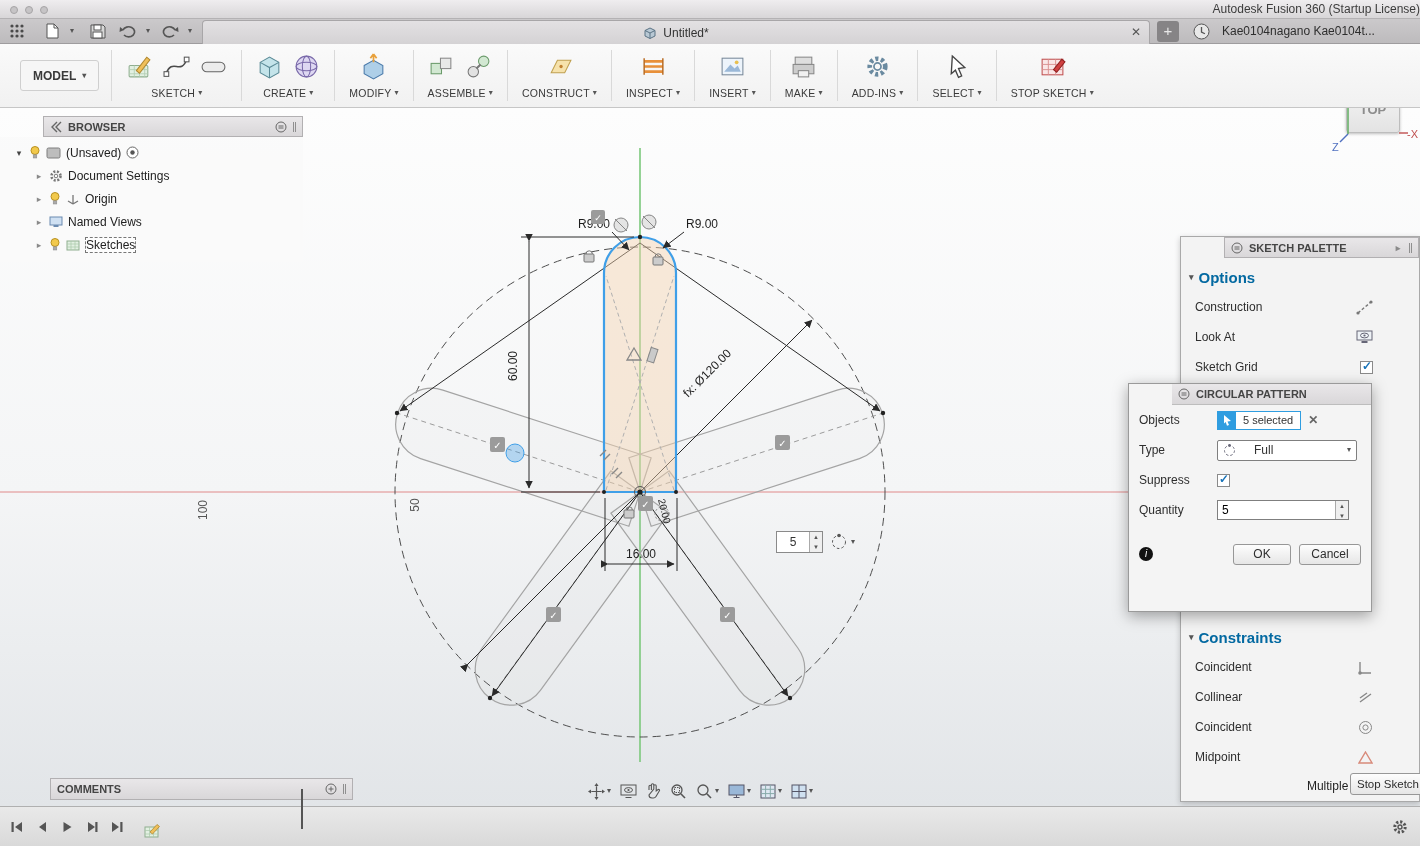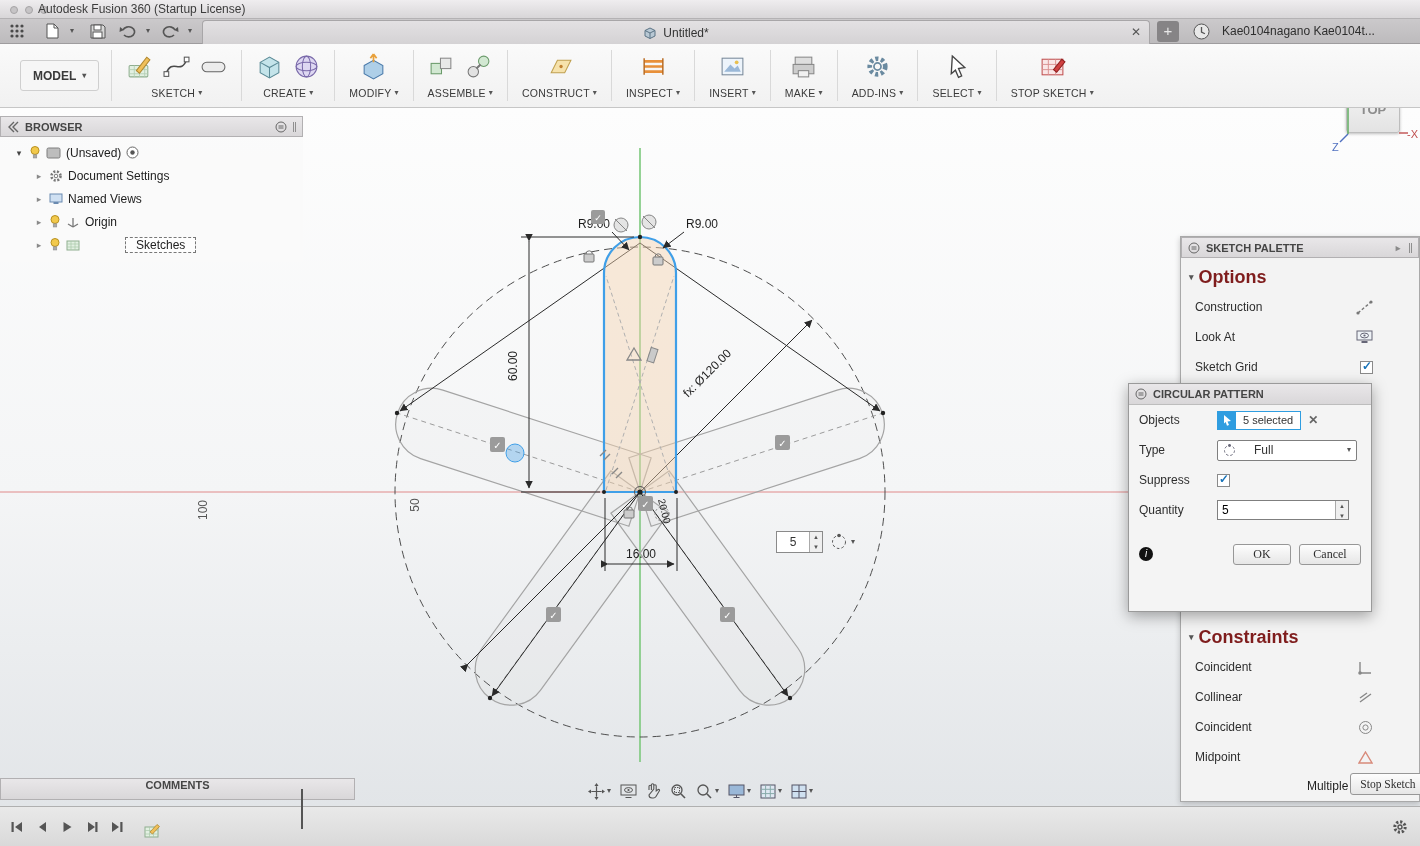--- a/index.html
+++ b/index.html
@@ -3,21 +3,21 @@
 <meta charset="utf-8">
 <style>
   *{box-sizing:border-box;margin:0;padding:0;}
   body{width:1420px;height:846px;position:relative;overflow:hidden;background:#fff;
        font-family:"Liberation Sans",sans-serif;color:#333;font-size:12px;}
   svg{display:block;}
 
   
   #titlebar{position:absolute;left:0;top:0;width:1420px;height:19px;
     background:linear-gradient(#efedef,#d8d6d8);border-bottom:1px solid #b4b2b4;z-index:20;}
-  #titlebar .t-title{position:absolute;left:16px;right:0;top:2px;text-align:left;font-size:12px;color:#3c3c3c;padding-left:22px;}
+  #titlebar .t-title{position:absolute;left:0;right:0;top:2px;text-align:right;font-size:12px;color:#3c3c3c;padding-left:22px;}
   .tl-dots{position:absolute;left:10px;top:6px;display:flex;gap:7px;}
   .tl-dots span{width:8px;height:8px;border-radius:50%;background:#c6c4c6;border:1px solid #a6a4a6;}
 
   
   #tabbar{position:absolute;left:0;top:19px;width:1420px;height:25px;
     background:linear-gradient(#cbc9cb,#bdbbbd);border-bottom:1px solid #9e9c9e;z-index:20;}
   .tb-ic{position:absolute;top:3px;width:20px;height:18px;display:flex;align-items:center;justify-content:center;cursor:pointer;}
   .caret{font-size:8px;color:#555;line-height:1;}
   .caret::after{content:"▾";}
   #doc-tab{position:absolute;left:202px;top:1px;width:948px;height:24px;
@@ -51,40 +51,40 @@
   .spin-box{display:flex;border:1px solid #8a8a8a;background:#fff;height:22px;}
   .spin-val{width:32px;text-align:center;line-height:20px;font-size:12px;}
   .spin-arrows{width:13px;border-left:1px solid #aaa;display:flex;flex-direction:column;background:#efefef;}
   .spin-arrows span{flex:1;font-size:6px;color:#555;text-align:center;line-height:10px;cursor:pointer;}
   .spin-up::after{content:"▲";} .spin-dn::after{content:"▼";}
   #pattern-mini-btn{display:flex;align-items:center;gap:3px;cursor:pointer;}
 
   
   #browser{position:absolute;left:0;top:116px;width:303px;z-index:5;}
   .panel-head{height:21px;background:linear-gradient(#e9e7e9,#d9d7d9);border:1px solid #b2b0b2;
-    display:flex;align-items:center;font-size:11px;font-weight:bold;color:#454545;padding:0 6px;gap:6px;}
+    display:flex;align-items:center;font-size:11px;font-weight:bold;color:#454545;padding:0 6px;gap:6px;margin-left:43px;}
   .panel-head .ph-spacer{flex:1;}
   .grip{width:3px;height:10px;border-left:1px solid #8f8f8f;border-right:1px solid #8f8f8f;}
   #browser-tree{background:rgba(250,250,250,.75);padding:4px 0 6px;}
   .b-row{display:flex;align-items:center;gap:5px;height:23px;font-size:12px;color:#222;cursor:pointer;}
   .disc{font-size:9px;color:#444;width:10px;text-align:center;}
   .disc-open::after{content:"▾";}
   .disc-closed{color:#8a8a8a;} .disc-closed::after{content:"▸";}
-  .sketches-label{border:1px dashed #777;padding:0 10px;background:rgba(255,255,255,.65);margin-left:40px;}
+  .sketches-label{border:1px dashed #777;padding:0 0;background:rgba(255,255,255,.65);}
 
   
   #viewcube{position:absolute;left:1328px;top:62px;width:92px;height:92px;z-index:5;}
   #vc-face{position:absolute;left:18px;top:23px;width:54px;height:48px;border:1px solid #bdbdbd;border-radius:3px;
     background:linear-gradient(#f6f6f6,#e3e3e3);box-shadow:0 1px 3px rgba(0,0,0,.25);
     display:flex;align-items:center;justify-content:center;font-size:13px;font-weight:bold;color:#8d8d8d;cursor:pointer;}
 
   
   #palette{position:absolute;left:1180px;top:236px;width:240px;height:566px;background:#f3f3f3;
     border:1px solid #a9a9a9;box-shadow:0 2px 6px rgba(0,0,0,.2);z-index:6;}
-  .sec-head{display:flex;align-items:center;gap:5px;height:24px;padding:0 8px;font-size:18px;font-weight:bold;color:#7f1d1d;}
+  .sec-head{display:flex;align-items:center;gap:5px;height:24px;padding:0 8px;font-size:15px;font-weight:bold;color:#0369a1;}
   .sec-head .caret{font-size:9px;}
   .p-row{position:absolute;left:0;width:238px;height:28px;display:flex;align-items:center;
     padding:0 14px;font-size:12px;color:#2e2e2e;cursor:pointer;}
   .p-row .row-ic{margin-left:auto;margin-right:32px;}
   .checkbox{width:13px;height:13px;border:1px solid #8a8a8a;background:#fff;position:relative;display:inline-block;}
   .checkbox.checked::after{content:"✓";position:absolute;left:1px;top:-3px;font-size:12px;color:#1873b8;font-weight:bold;}
   #palette-status{position:absolute;right:14px;bottom:8px;font-size:12px;color:#1e1e1e;}
 
   
   #dialog{position:absolute;left:1128px;top:383px;width:244px;height:229px;background:#f4f4f4;
@@ -101,26 +101,26 @@
   .select-box{display:flex;align-items:center;gap:18px;width:140px;height:21px;background:#fff;
     border:1px solid #7f7f7f;border-radius:2px;padding:0 5px;cursor:pointer;}
   .select-box .sb-txt{flex:1;font-size:12px;}
   .input-box{display:flex;width:132px;height:20px;background:#fff;border:1px solid #7f7f7f;}
   .input-box input{flex:1;border:none;outline:none;font-size:12px;padding:0 4px;font-family:inherit;width:100px;background:transparent;}
   .d-footer{display:flex;align-items:center;height:30px;padding:0 10px;margin-top:14px;}
   .info-ic{width:14px;height:14px;border-radius:50%;background:#111;color:#fff;font-size:10px;font-style:italic;
     text-align:center;line-height:14px;cursor:pointer;}
   .info-ic::after{content:"i";}
   .btn{height:21px;border:1px solid #979797;border-radius:3px;background:linear-gradient(#fdfdfd,#e6e6e6);
-    font-size:12px;color:#2e2e2e;display:flex;align-items:center;justify-content:center;cursor:pointer;font-family:Liberation Serif, serif;}
+    font-size:12px;color:#2e2e2e;display:flex;align-items:center;justify-content:center;cursor:pointer;}
   #btn-ok{width:58px;margin-left:auto;} #btn-cancel{width:62px;margin-left:8px;}
 
   
   #stop-sketch{position:absolute;left:1350px;top:773px;width:76px;height:22px;z-index:9;font-size:11.5px;}
-  #comments{position:absolute;left:0;top:778px;width:355px;height:22px;z-index:5;flex-direction:column;}
+  #comments{position:absolute;left:7px;top:778px;width:303px;height:22px;z-index:5;}
   #navbar{position:absolute;left:588px;top:780px;height:22px;display:flex;align-items:center;gap:9px;z-index:5;}
   .nav-it{display:flex;align-items:center;gap:2px;cursor:pointer;}
 
   
   #timeline{position:absolute;left:0;top:806px;width:1420px;height:40px;
     background:linear-gradient(#e9e9e9,#d9d9d9);border-top:1px solid #b0b0b0;z-index:10;}
   #transport{position:absolute;left:10px;top:13px;display:flex;gap:11px;align-items:center;}
   #tl-marker-line{position:absolute;left:157px;top:-34px;width:2px;height:40px;background:#555;}
   #tl-gear{position:absolute;right:12px;top:12px;cursor:pointer;}
 
@@ -599,36 +599,36 @@
     <div class="b-row" style="padding-left:34px">
       <span class="disc disc-closed"></span>
       <svg width="14" height="14" viewBox="0 0 14 14">
           <circle cx="7" cy="7" r="4.5" fill="none" stroke="#777" stroke-width="2.6" stroke-dasharray="2 1.6"></circle>
           <circle cx="7" cy="7" r="1.8" fill="none" stroke="#777"></circle>
         </svg>
       <span>Document Settings</span>
     </div>
     <div class="b-row" style="padding-left:34px">
       <span class="disc disc-closed"></span>
+      <svg width="12" height="13" viewBox="0 0 12 13">
+          <circle cx="6" cy="4.5" r="4" fill="#f2c94c" stroke="#b89020"></circle>
+          <rect x="4.2" y="8.8" width="3.6" height="3.2" fill="#aaa" stroke="#888" stroke-width="0.5"></rect>
+        </svg>
+      <svg width="14" height="14" viewBox="0 0 14 14">
+          <path d="M7 12V3M7 12L2 9M7 12l5-3" fill="none" stroke="#777" stroke-width="1.3"></path>
+        </svg>
+      <span>Origin</span>
+    </div>
+    <div class="b-row" style="padding-left:34px">
+      <span class="disc disc-closed"></span>
       <svg width="14" height="12" viewBox="0 0 14 12">
           <rect x="1" y="1" width="12" height="8" fill="#cfe0f2" stroke="#6a8ab0"></rect>
           <rect x="4.5" y="9" width="5" height="2" fill="#6a8ab0"></rect>
         </svg>
       <span>Named Views</span>
-    </div>
-    <div class="b-row" style="padding-left:34px">
-      <span class="disc disc-closed"></span>
-      <svg width="12" height="13" viewBox="0 0 12 13">
-          <circle cx="6" cy="4.5" r="4" fill="#f2c94c" stroke="#b89020"></circle>
-          <rect x="4.2" y="8.8" width="3.6" height="3.2" fill="#aaa" stroke="#888" stroke-width="0.5"></rect>
-        </svg>
-      <svg width="14" height="14" viewBox="0 0 14 14">
-          <path d="M7 12V3M7 12L2 9M7 12l5-3" fill="none" stroke="#777" stroke-width="1.3"></path>
-        </svg>
-      <span>Origin</span>
     </div>
     <div class="b-row" style="padding-left:34px">
       <span class="disc disc-closed"></span>
       <svg width="12" height="13" viewBox="0 0 12 13">
           <circle cx="6" cy="4.5" r="4" fill="#f2c94c" stroke="#b89020"></circle>
           <rect x="4.2" y="8.8" width="3.6" height="3.2" fill="#aaa" stroke="#888" stroke-width="0.5"></rect>
         </svg>
       <svg width="14" height="13" viewBox="0 0 14 13">
           <rect x="1" y="3" width="12" height="9" fill="#e2f0e2" stroke="#8fae8f"></rect>
           <path d="M1 6h12M1 9h12M5 3v9M9 3v9" stroke="#aac8aa" stroke-width="0.7"></path>

